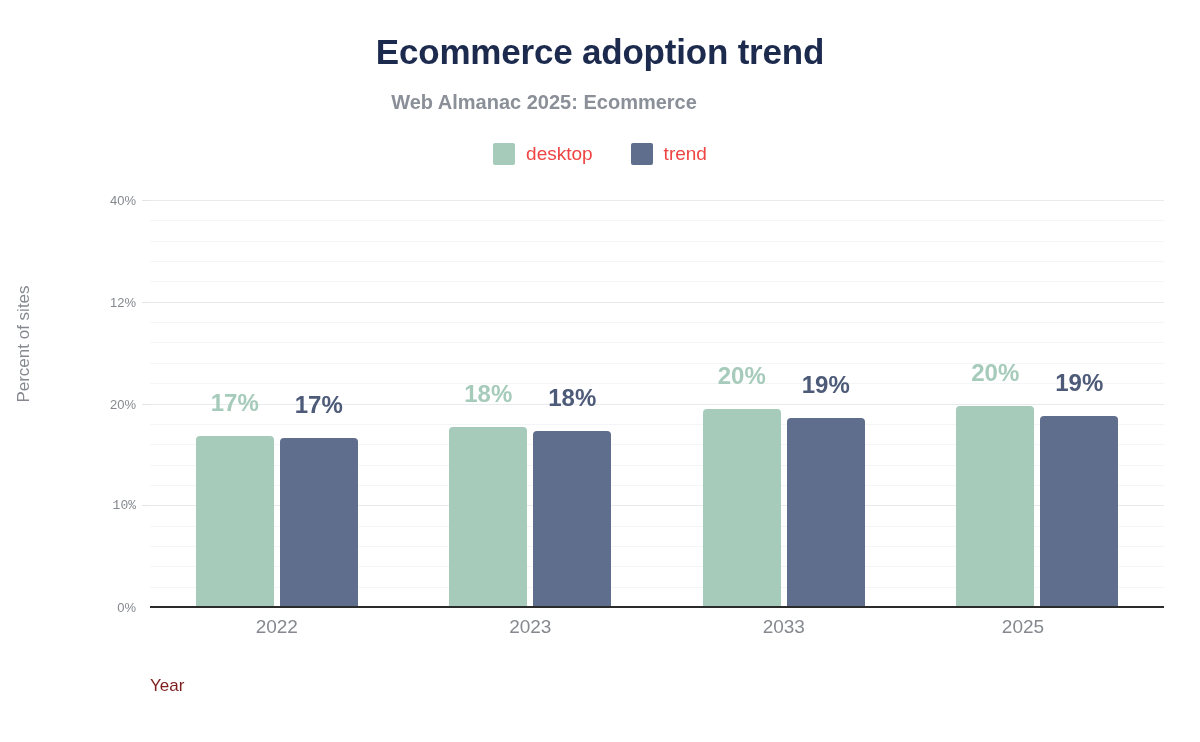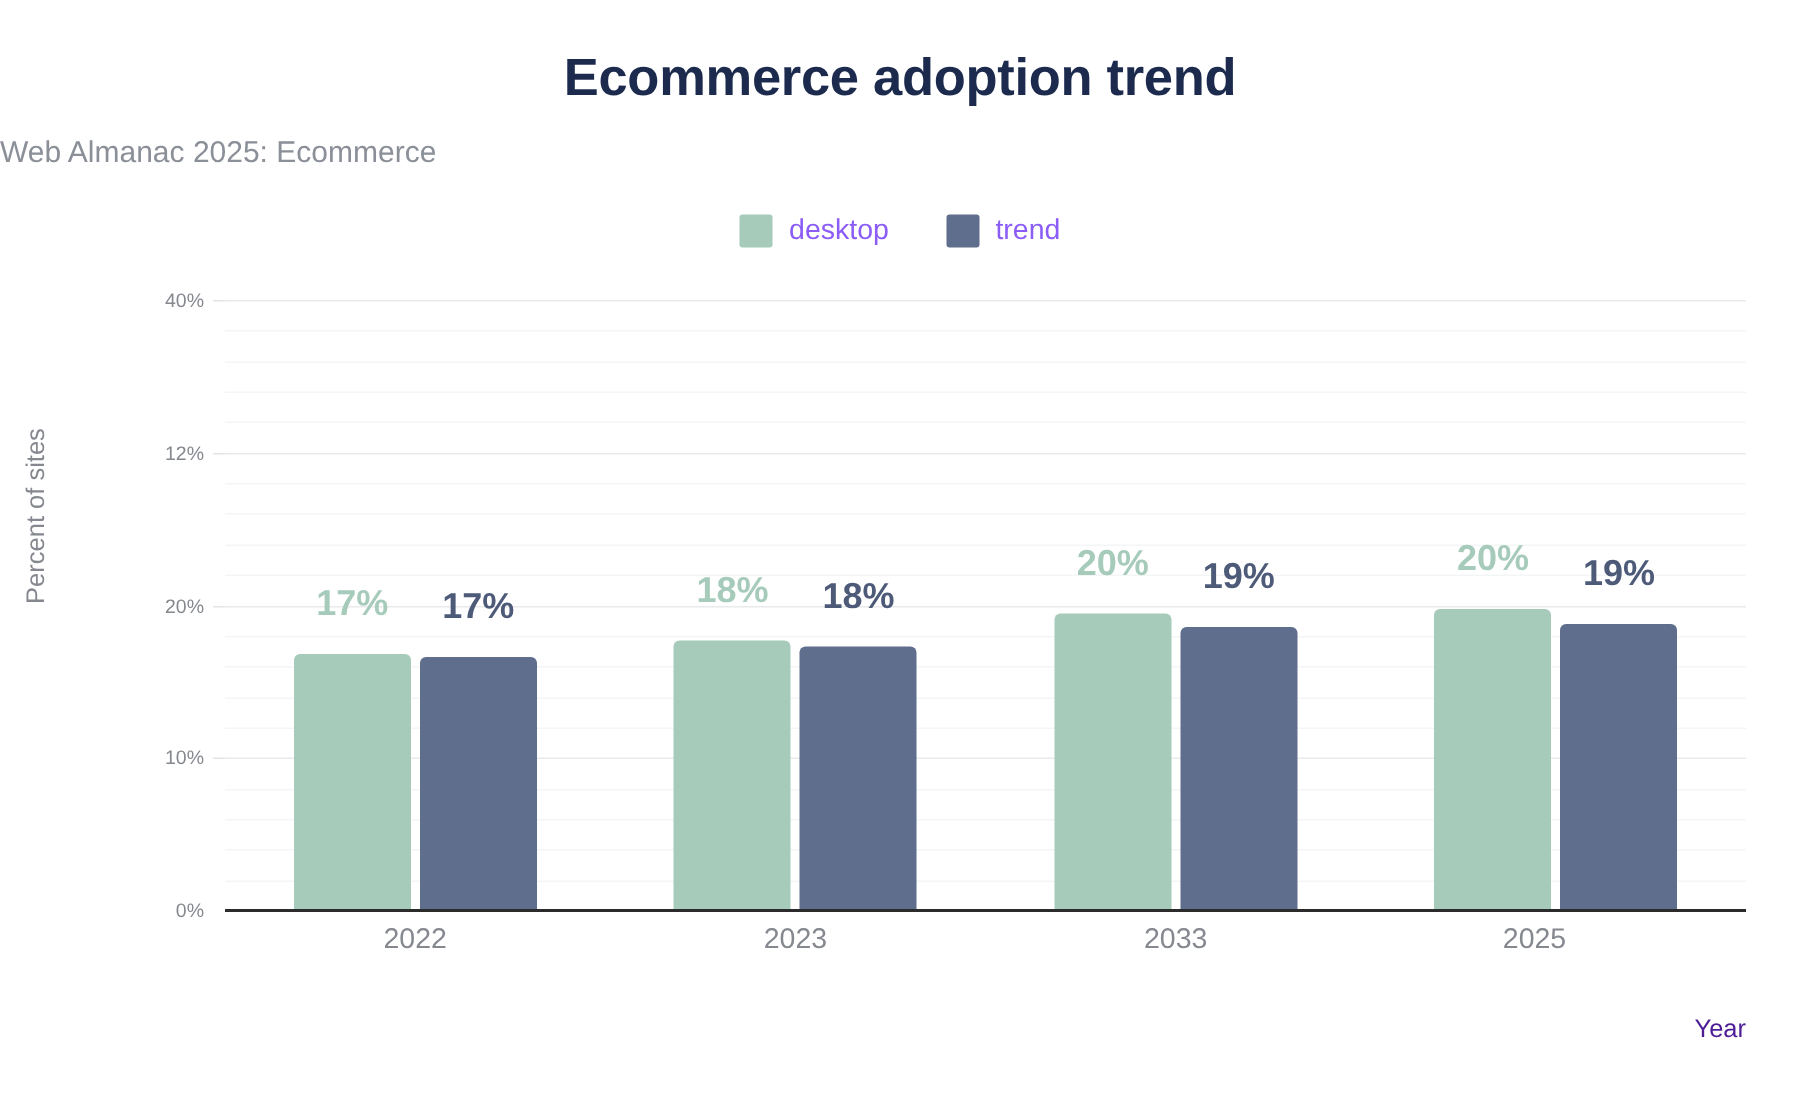--- a/index.html
+++ b/index.html
@@ -26,22 +26,23 @@
     left: 0; top: 32px; width: 1200px;
     text-align: center;
     font-size: 35px;
     font-weight: bold;
     color: #1c2a4e;
     letter-spacing: -0.2px;
   }
   #chart-subtitle {
     position: absolute;
     left: 0; top: 91px; width: 1088px;
+    text-align: center;
     font-size: 20px;
-    font-weight: normal;
+    font-weight: bold;
     color: #8a8f98;
   }
 
   
   #legend {
     position: absolute;
     left: 0; top: 143px; width: 1200px;
     display: flex;
     justify-content: center;
     align-items: center;
@@ -52,21 +53,21 @@
     align-items: center;
     gap: 11px;
   }
   .legend-swatch {
     width: 22px; height: 22px;
     border-radius: 2px;
     display: inline-block;
   }
   .legend-label {
     font-size: 19px;
-    color: #8b5cf6;
+    color: #ef4444;
   }
 
   
   
   #plot-area {
     position: absolute;
     left: 150px;
     top: 200px;
     width: 1014px;
     height: 407px;
@@ -149,23 +150,23 @@
     font-size: 19px;
     color: #85898f;
     text-align: center;
     transform: translateX(-50%);
     white-space: nowrap;
   }
   #x-axis-title {
     position: absolute;
     left: 150px; top: 676px;
     width: 1014px;
-    text-align: right;
+    text-align: left;
     font-size: 17px;
-    color: #4c1d95;
+    color: #7f1d1d;
   }
 </style>
 </head>
 <body>
 
 <div id="chart-root">
 
   <div id="chart-title">Ecommerce adoption trend</div>
 
   <div id="chart-subtitle">Web Almanac 2025: Ecommerce</div>
@@ -176,21 +177,21 @@
         <span class="legend-label">desktop</span>
       </div>
       <div class="legend-item">
         <span class="legend-swatch" style="background: rgb(95, 110, 140);"></span>
         <span class="legend-label">trend</span>
       </div>
     </div>
 
   <div id="y-ticks">
       <div class="ytick" style="top: 607px;">0%</div>
-      <div class="ytick" style="top: 505.25px;">10%</div>
+      <div class="ytick" style="top: 505.25px; font-family: Liberation Mono, monospace;">10%</div>
       <div class="ytick" style="top: 403.5px;">20%</div>
       <div class="ytick" style="top: 301.75px;">12%</div>
       <div class="ytick" style="top: 200px;">40%</div>
     </div>
 
   <div id="y-axis-title">Percent of sites</div>
 
   <div id="plot-area">
       <div class="gridline minor" style="top: 386.6px;"></div>
       <div class="gridline minor" style="top: 366.3px;"></div>

